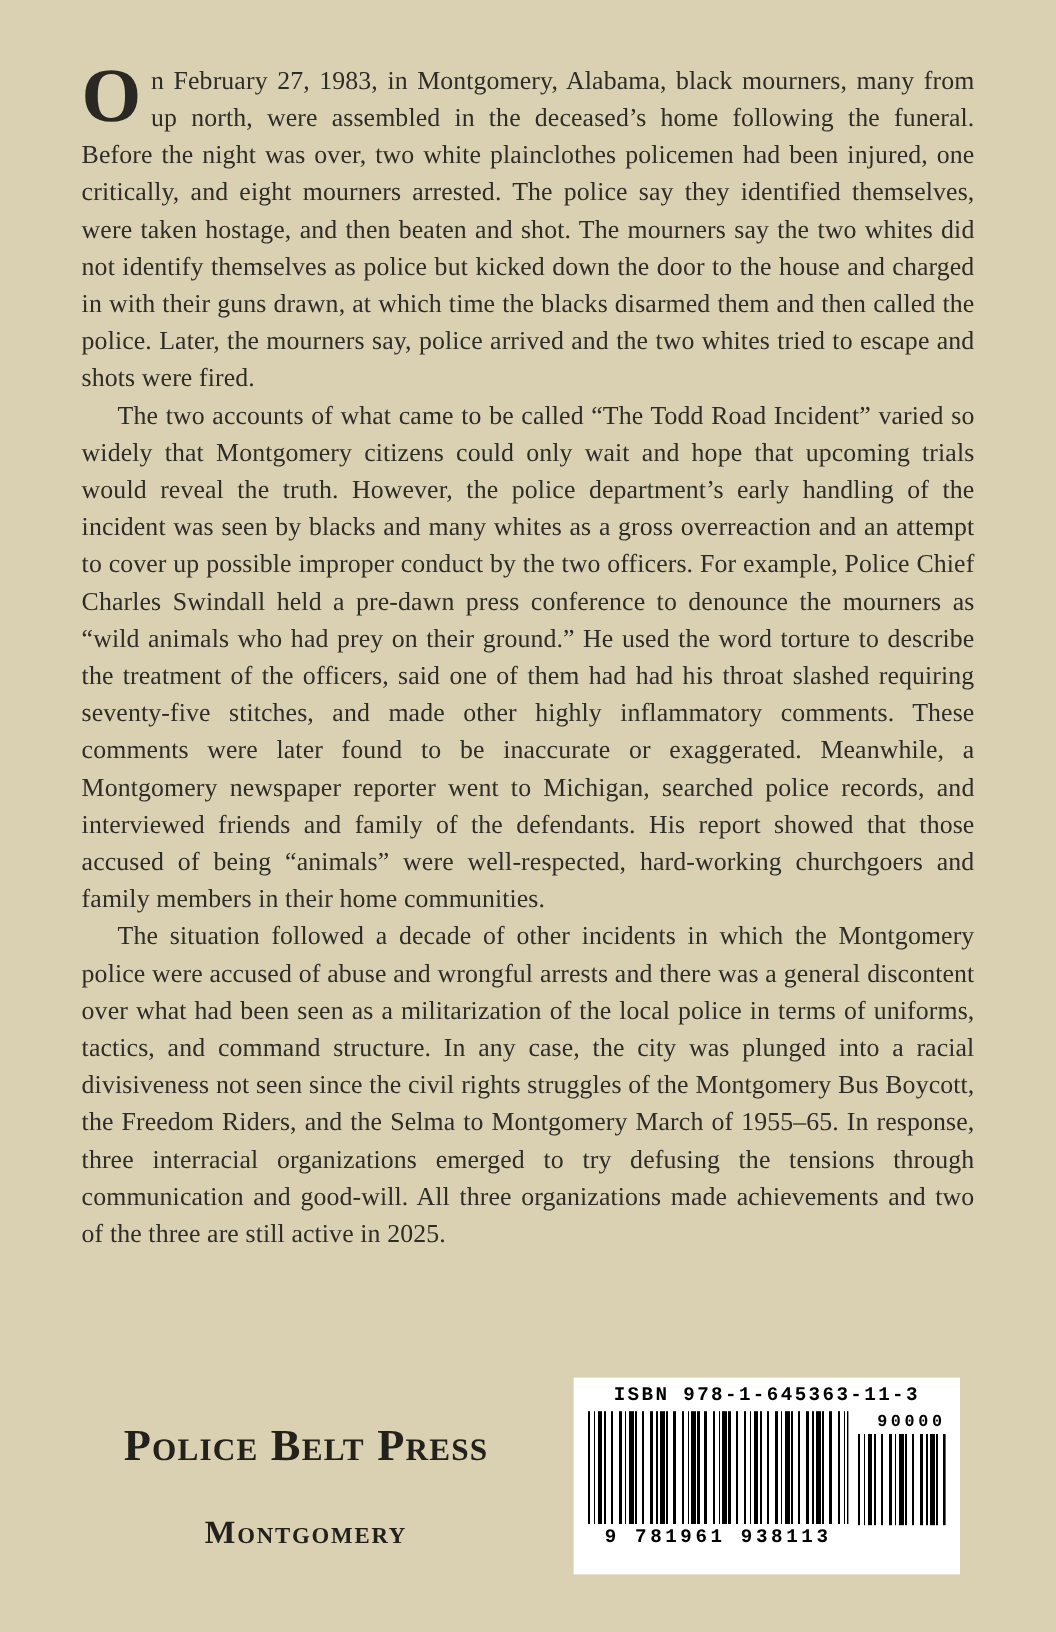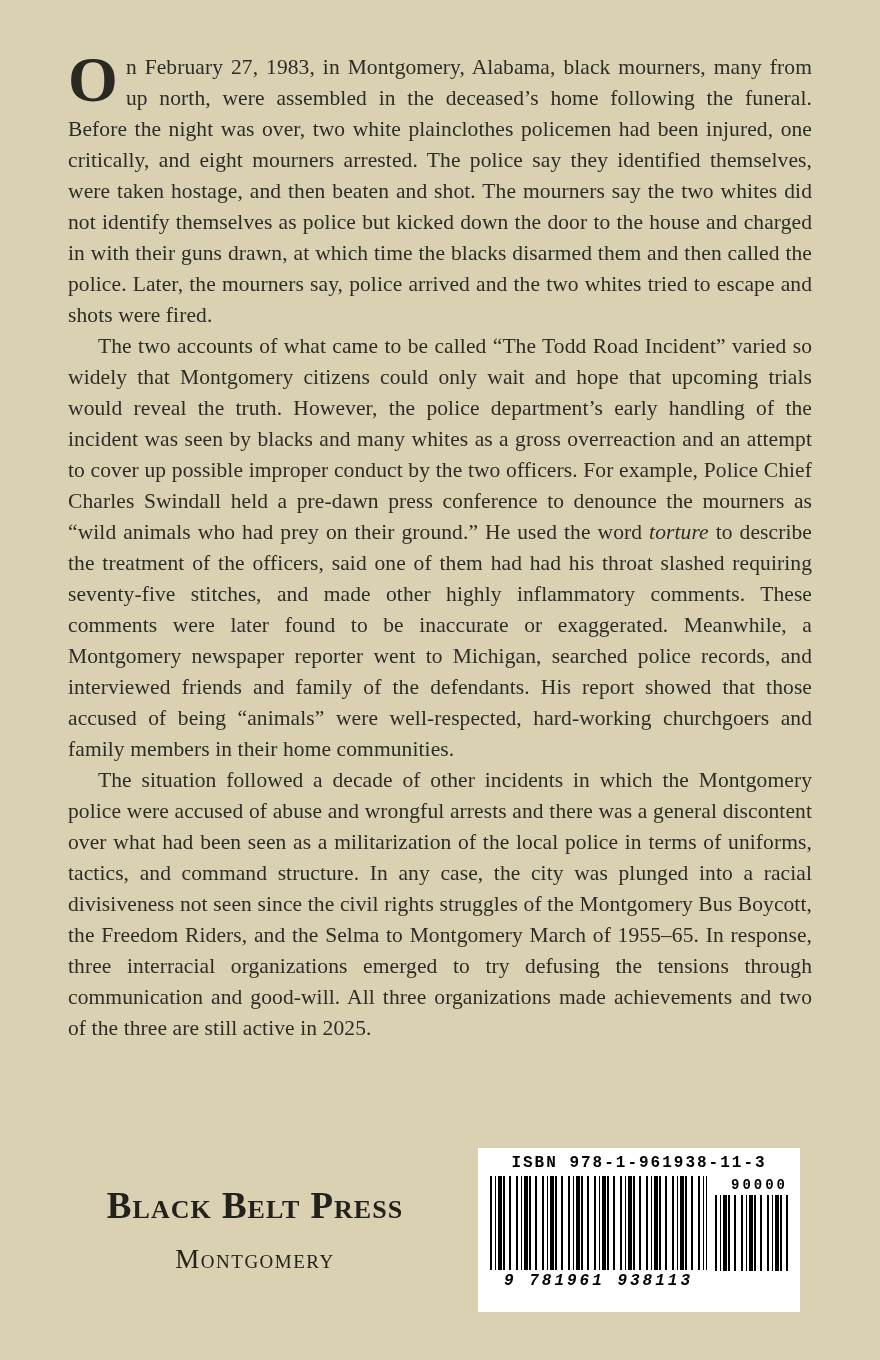--- a/index.html
+++ b/index.html
@@ -27,44 +27,44 @@
   .para { margin: 0; }
   .para.indent { text-indent: 30px; }
   .dropcap {
     float: left;
     font-size: 64px;
     line-height: 52px;
     font-weight: bold;
     padding: 2px 8px 0 0;
     color: #2a2823;
   }
-  .em { font-style: italic; }
+  .em { }
 
   .publisher {
     position: absolute;
     left: 95px;
     top: 1186px;
     width: 320px;
     text-align: center;
     color: #23211c;
   }
   .publisher-name {
     font-variant: small-caps;
     font-weight: bold;
     font-size: 37px;
     letter-spacing: 1px;
     line-height: 40px;
   }
   .publisher-city {
     font-variant: small-caps;
-    font-weight: normal;
+    font-weight: bold;
     font-size: 27px;
     letter-spacing: 1.5px;
     line-height: 30px;
-    margin-top: 18px;
+    margin-top: 36px;
   }
 
   .barcode-box {
     position: absolute;
     left: 478px;
     top: 1148px;
     width: 322px;
     height: 164px;
     background: #ffffff;
     padding: 5px 12px 6px 12px;
@@ -77,21 +77,21 @@
     text-align: center;
     color: #000;
     white-space: nowrap;
     line-height: 20px;
   }
   .barcode-row {
     display: flex;
     margin-top: 3px;
     align-items: flex-start;
   }
-  .main-barcode { width: 218px; font-style: italic; }
+  .main-barcode { width: 218px; }
   .bars {
     height: 94px;
     background-color: #fff;
     background-image: repeating-linear-gradient(90deg,
       #000 0px, #000 2px, #fff 2px, #fff 5px,
       #000 5px, #000 6px, #fff 6px, #fff 8px,
       #000 8px, #000 12px, #fff 12px, #fff 13px,
       #000 13px, #000 15px, #fff 15px, #fff 19px,
       #000 19px, #000 21px, #fff 21px, #fff 26px);
   }
@@ -124,26 +124,26 @@
 
 <div class="cover">
 
   <div class="text-block">
     <p class="para"><span class="dropcap">O</span><span>n February 27, 1983, in Montgomery, Alabama, black mourners, many from up north, were assembled in the deceased’s home following the funeral. Before the night was over, two white plainclothes policemen had been injured, one critically, and eight mourners arrested. The police say they identified themselves, were taken hostage, and then beaten and shot. The mourners say the two whites did not identify themselves as police but kicked down the door to the house and charged in with their guns drawn, at which time the blacks disarmed them and then called the police. Later, the mourners say, police arrived and the two whites tried to escape and shots were fired.</span></p>
     <p class="para indent"><span>The two accounts of what came to be called “The Todd Road Incident” varied so widely that Montgomery citizens could only wait and hope that upcoming trials would reveal the truth. However, the police department’s early handling of the incident was seen by blacks and many whites as a gross overreaction and an attempt to cover up possible improper conduct by the two officers. For example, Police Chief Charles Swindall held a pre-dawn press conference to denounce the mourners as “wild animals who had prey on their ground.” He used the word </span><span class="em">torture</span><span> to describe the treatment of the officers, said one of them had had his throat slashed requiring seventy-five stitches, and made other highly inflammatory comments. These comments were later found to be inaccurate or exaggerated. Meanwhile, a Montgomery newspaper reporter went to Michigan, searched police records, and interviewed friends and family of the defendants. His report showed that those accused of being “animals” were well-respected, hard-working churchgoers and family members in their home communities.</span></p>
     <p class="para indent">The situation followed a decade of other incidents in which the Montgomery police were accused of abuse and wrongful arrests and there was a general discontent over what had been seen as a militarization of the local police in terms of uniforms, tactics, and command structure. In any case, the city was plunged into a racial divisiveness not seen since the civil rights struggles of the Montgomery Bus Boycott, the Freedom Riders, and the Selma to Montgomery March of 1955–65. In response, three interracial organizations emerged to try defusing the tensions through communication and good-will. All three organizations made achievements and two of the three are still active in 2025.</p>
   </div>
 
   <div class="publisher">
-    <div class="publisher-name">Black Belt Press</div>
+    <div class="publisher-name">Police Belt Press</div>
     <div class="publisher-city">Montgomery</div>
   </div>
 
   <div class="barcode-box">
-    <div class="isbn-line">ISBN 978-1-961938-11-3</div>
+    <div class="isbn-line">ISBN 978-1-645363-11-3</div>
     <div class="barcode-row">
       <div class="main-barcode">
         <div class="bars"></div>
         <div class="main-digits">9 781961 938113</div>
       </div>
       <div class="addon">
         <div class="addon-code">90000</div>
         <div class="bars addon-bars"></div>
       </div>
     </div>

